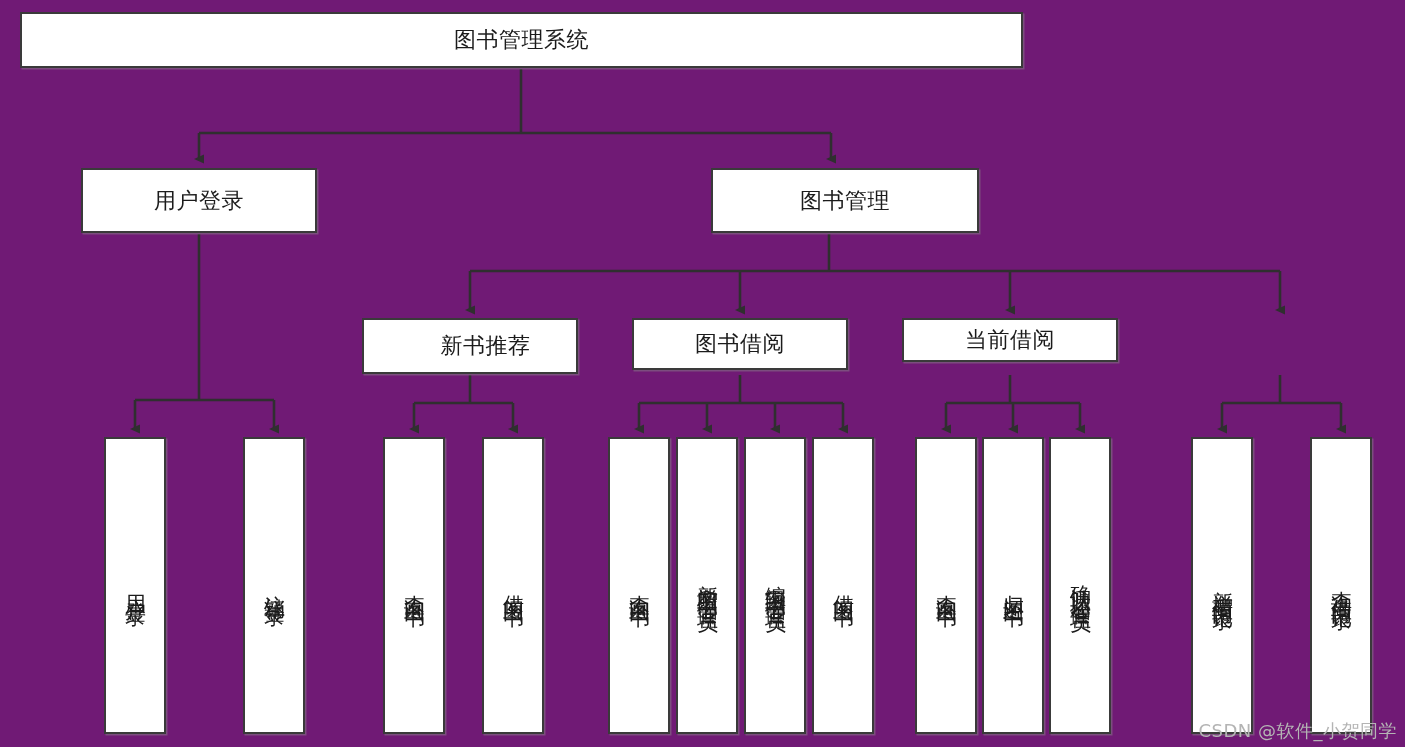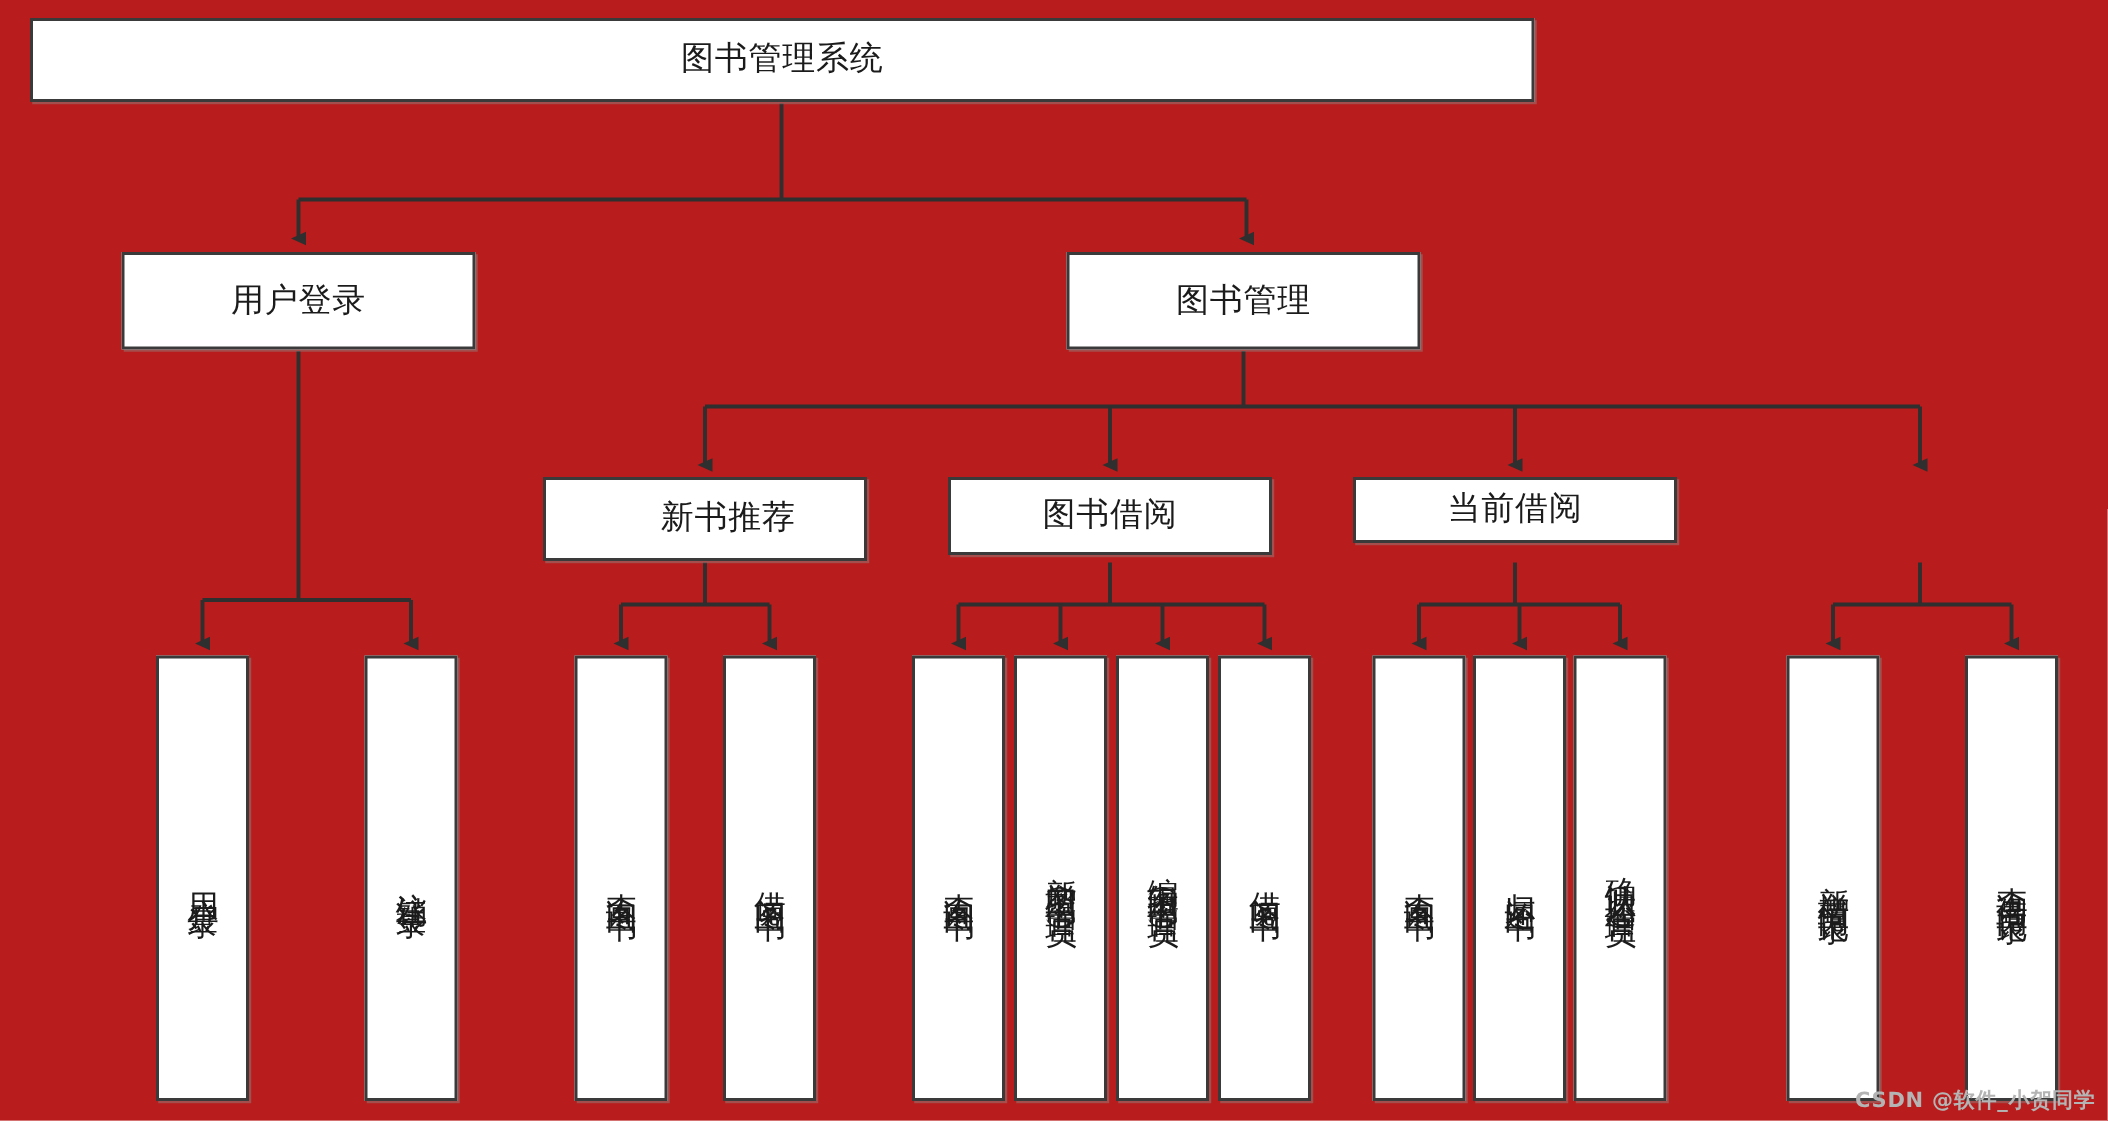--- a/index.html
+++ b/index.html
@@ -10,21 +10,21 @@
   body {
     width: 1405px;
     height: 747px;
     font-family: "DejaVu Sans", "Liberation Sans", sans-serif;
     overflow: hidden;
   }
   #canvas {
     position: relative;
     width: 1405px;
     height: 747px;
-    background: #b91c1c;
+    background: #701a75;
   }
   svg.wires {
     position: absolute;
     left: 0;
     top: 0;
     width: 1405px;
     height: 747px;
     pointer-events: none;
   }
   .node {
@@ -53,26 +53,25 @@
     white-space: nowrap;
   }
   .node.vertical {
     align-items: center;
     justify-content: center;
   }
   .watermark {
     position: absolute;
     right: 8px;
     bottom: 4px;
-    font-size: 14px;
+    font-size: 18px;
     color: #b4b4b4;
     letter-spacing: 0.5px;
     white-space: nowrap;
     user-select: none;
-    font-weight: bold;
   }
 </style>
 </head>
 <body>
 
 <div id="canvas">
 
   <svg class="wires" viewBox="0 0 1405 747">
     <defs>
       <marker id="arrow" markerWidth="12" markerHeight="12" refX="5.5" refY="6" orient="auto" markerUnits="userSpaceOnUse">
@@ -124,21 +123,21 @@
   </svg>
 
   <div class="node" style="left:20px; top:12px; width:1003px; height:56px;">
     <span class="label">图书管理系统</span>
   </div>
 
   <div class="node" style="left:81px; top:168px; width:236px; height:65px;">
     <span class="label">用户登录</span>
   </div>
 
-  <div class="node" style="left:711px; top:168px; width:236px; height:65px;">
+  <div class="node" style="left:711px; top:168px; width:268px; height:65px;">
     <span class="label">图书管理</span>
   </div>
 
   <div class="node" style="left:362px; top:318px; width:216px; height:56px;padding-left:31px;">
     <span class="label">新书推荐</span>
   </div>
 
   <div class="node" style="left:632px; top:318px; width:216px; height:52px;">
     <span class="label">图书借阅</span>
   </div>

